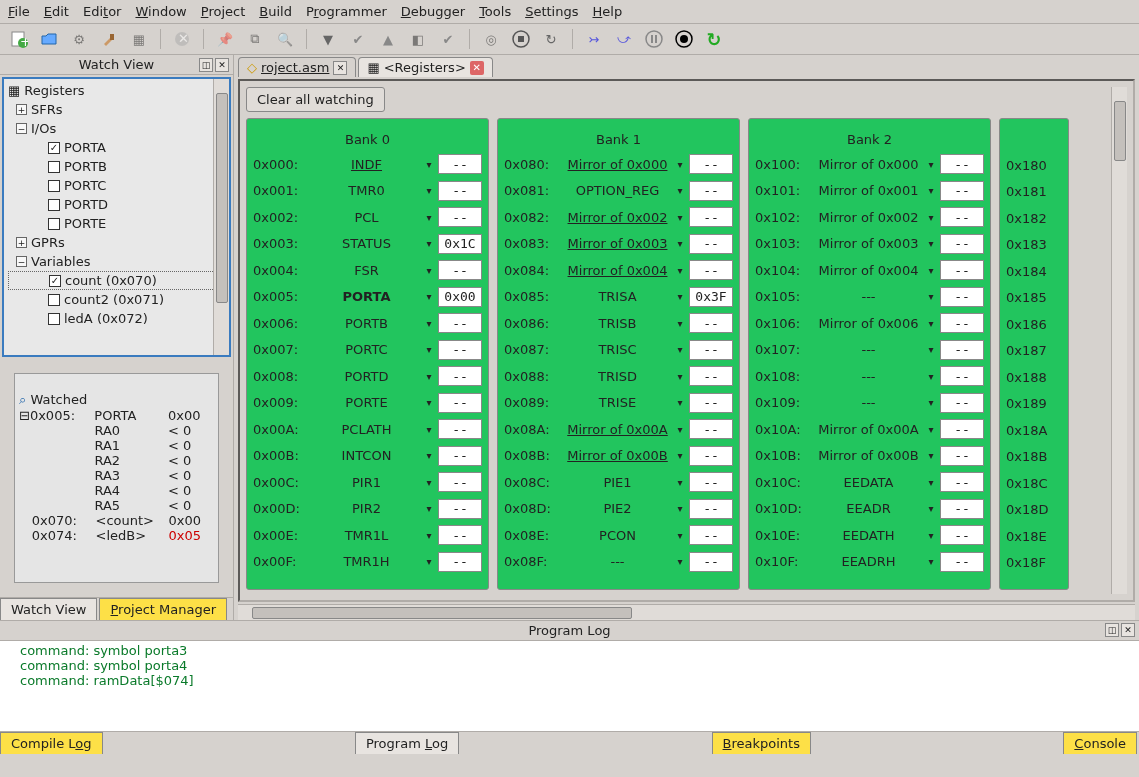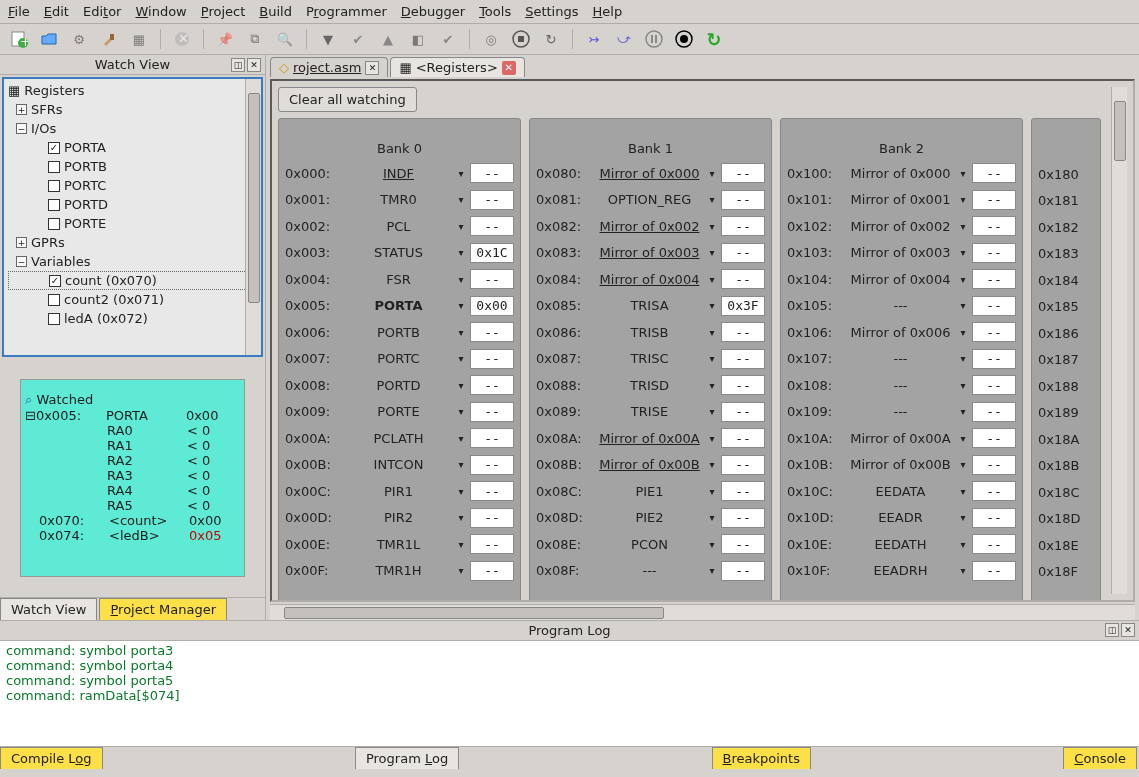--- a/index.html
+++ b/index.html
@@ -4,66 +4,66 @@
 <style>
 * { box-sizing: border-box; margin: 0; padding: 0; font-family: "DejaVu Sans", sans-serif; font-size: 13px; }
 body { background: #d6d2ce; color: #222; width: 1139px; height: 777px; overflow: hidden; }
 .menubar { display: flex; gap: 14px; padding: 4px 8px; background: #d6d2ce; border-bottom: 1px solid #b0aca8; }
 .menubar span { cursor: default; }
 .menubar span u { text-decoration: underline; }
 .toolbar { display: flex; gap: 8px; padding: 4px 8px; align-items: center; border-bottom: 1px solid #b0aca8; }
 .tbicon { width: 22px; height: 22px; display: inline-flex; align-items: center; justify-content: center; }
 .sep { width: 1px; height: 20px; background: #b0aca8; margin: 0 2px; }
 .main { display: flex; height: 565px; }
-.left { width: 266px; display: flex; flex-direction: column; border-right: 1px solid #b0aca8; }
+.left { width: 234px; display: flex; flex-direction: column; border-right: 1px solid #b0aca8; }
 .panel-title { display: flex; justify-content: center; align-items: center; padding: 2px 4px; border-bottom: 1px solid #b0aca8; position: relative; }
 .panel-title .pticons { position: absolute; right: 4px; display: flex; gap: 2px; }
 .pticon { width: 14px; height: 14px; border: 1px solid #888; font-size: 9px; display: flex; align-items: center; justify-content: center; background: #e8e4e0; }
 .treebox { border: 2px solid #3a7bbf; margin: 2px; background: #e8e8e8; height: 280px; overflow: hidden; position: relative; }
 .tree { padding: 2px 4px; white-space: nowrap; font-size: 13px; }
 .tree-line { display: flex; align-items: center; height: 19px; }
 .tree-indent { display: inline-block; }
 .expander { width: 11px; height: 11px; border: 1px solid #666; display: inline-flex; align-items: center; justify-content: center; font-size: 9px; margin-right: 4px; background: #f8f8f8; }
 .chk { width: 12px; height: 12px; border: 1px solid #333; display: inline-flex; align-items: center; justify-content: center; font-size: 10px; margin-right: 4px; background: #fff; }
 .chk.checked::after { content: "✓"; font-weight: bold; }
 .tree-line.sel { border: 1px dotted #666; }
 .scrollbar { position: absolute; right: 0; top: 0; width: 16px; height: 100%; background: #e0dcd8; border-left: 1px solid #b0aca8; }
 .scrollbar .thumb { position: absolute; left: 2px; width: 12px; background: #c4c0bc; border: 1px solid #888; border-radius: 2px; }
-.watchedbox { border: 1px solid #999; margin: 20px; background: #5eead4; flex: 1; overflow: hidden; padding: 12px 4px; font-family: "DejaVu Sans Mono", monospace; font-size: 13px; }
+.watchedbox { border: 1px solid #999; margin: 14px; background: #e5e5e5; flex: 1; overflow: hidden; padding: 18px 4px; font-family: "DejaVu Sans Mono", monospace; font-size: 13px; }
 .watched-title { font-family: "DejaVu Sans", sans-serif; }
 .wline { display: flex; }
 .wline .c1 { width: 70px; }
 .wline .c2 { width: 80px; }
 .wline .c3 { width: 50px; }
 .red { color: #c00; }
 .bottom-tabs { display: flex; border-top: 1px solid #b0aca8; }
 .btab { padding: 3px 10px; border: 1px solid #888; border-bottom: none; background: #fde047; margin-right: 2px; }
 .btab.active { background: #e8e4e0; }
 .right { flex: 1; display: flex; flex-direction: column; }
 .filetabs { display: flex; padding: 2px 4px; gap: 2px; }
 .ftab { display: flex; align-items: center; gap: 4px; padding: 2px 8px; border: 1px solid #888; border-bottom: none; background: #d6d2ce; border-radius: 4px 4px 0 0; }
 .ftab.active { background: #e8e4e0; }
 .closex { width: 14px; height: 14px; background: #d66; border-radius: 2px; color: #fff; font-size: 10px; display: flex; align-items: center; justify-content: center; }
 .regview { flex: 1; border: 2px inset #b0aca8; margin: 0 4px; background: #d6d2ce; padding: 6px; position: relative; overflow: hidden; }
 .clearbtn { display: inline-block; padding: 4px 10px; border: 1px solid #888; border-radius: 3px; background: #e0dcd8; margin-bottom: 6px; }
 .banks { display: flex; gap: 8px; }
-.bank { border: 1px solid #888; border-radius: 3px; padding: 22px 6px; background: #a3a3a3; }
+.bank { border: 1px solid #888; border-radius: 3px; padding: 13px 6px; background: #22c55e; }
 .bank-title { text-align: center; margin-bottom: 4px; }
 .row { display: flex; align-items: center; height: 26.5px; font-family: "DejaVu Sans Mono", monospace; font-size: 13px; }
 .addr { width: 56px; }
 .rname { width: 115px; text-align: center; font-family: "DejaVu Sans", sans-serif; }
 .rname.bold { font-weight: bold; }
 .dd { width: 10px; text-align: center; font-size: 10px; }
 .val { width: 44px; height: 20px; border: 1px solid #888; background: #fff; margin-left: 4px; text-align: center; font-family: monospace; display: flex; align-items: center; justify-content: center; }
 .hscroll { height: 16px; background: #e0dcd8; border-top: 1px solid #b0aca8; margin: 2px 4px 0 4px; position: relative; }
 .hscroll .thumb { position: absolute; top: 2px; height: 12px; background: #c4c0bc; border: 1px solid #888; border-radius: 2px; }
 .proglog { border-top: 1px solid #b0aca8; }
 .proglog-title { text-align: center; padding: 2px; border-bottom: 1px solid #b0aca8; position: relative; font-size: 12px; }
 .proglog-title .pticons { position: absolute; right: 4px; top: 2px; display: flex; gap: 2px; }
-.logbox { background: #fff; height: 105px; overflow: hidden; padding: 2px 6px; font-size: 13px; }
+.logbox { background: #fff; height: 90px; overflow: hidden; padding: 2px 20px; font-size: 13px; }
 .logbox div { color: #0a7a2a; }
 .foot-tabs { display: flex; border-top: 1px solid #b0aca8; justify-content: space-between; }
 </style>
 </head>
 <body>
 
 <div class="menubar">
   <span><u>F</u><span>ile</span></span>
   <span><u>E</u>dit</span>
   <span>Edi<u>t</u>or</span>
@@ -660,21 +660,20 @@
   <div class="proglog-title">
     <span>Program Log</span>
     <span class="pticons">
         <span class="pticon">◫</span>
         <span class="pticon">✕</span>
       </span>
   </div>
   <div class="logbox" id="logbox">
       <div>command: symbol porta3</div>
       <div>command: symbol porta4</div>
-      <div>command: symbol porta5</div>
       <div>command: ramData[$074]</div>
     </div>
   <div class="foot-tabs">
     <div class="btab">Compile L<u>o</u>g</div>
     <div class="btab active">Program <u>L</u>og</div>
     <div class="btab"><u>B</u>reakpoints</div>
     <div class="btab"><u>C</u>onsole</div>
   </div>
 </div>
 

